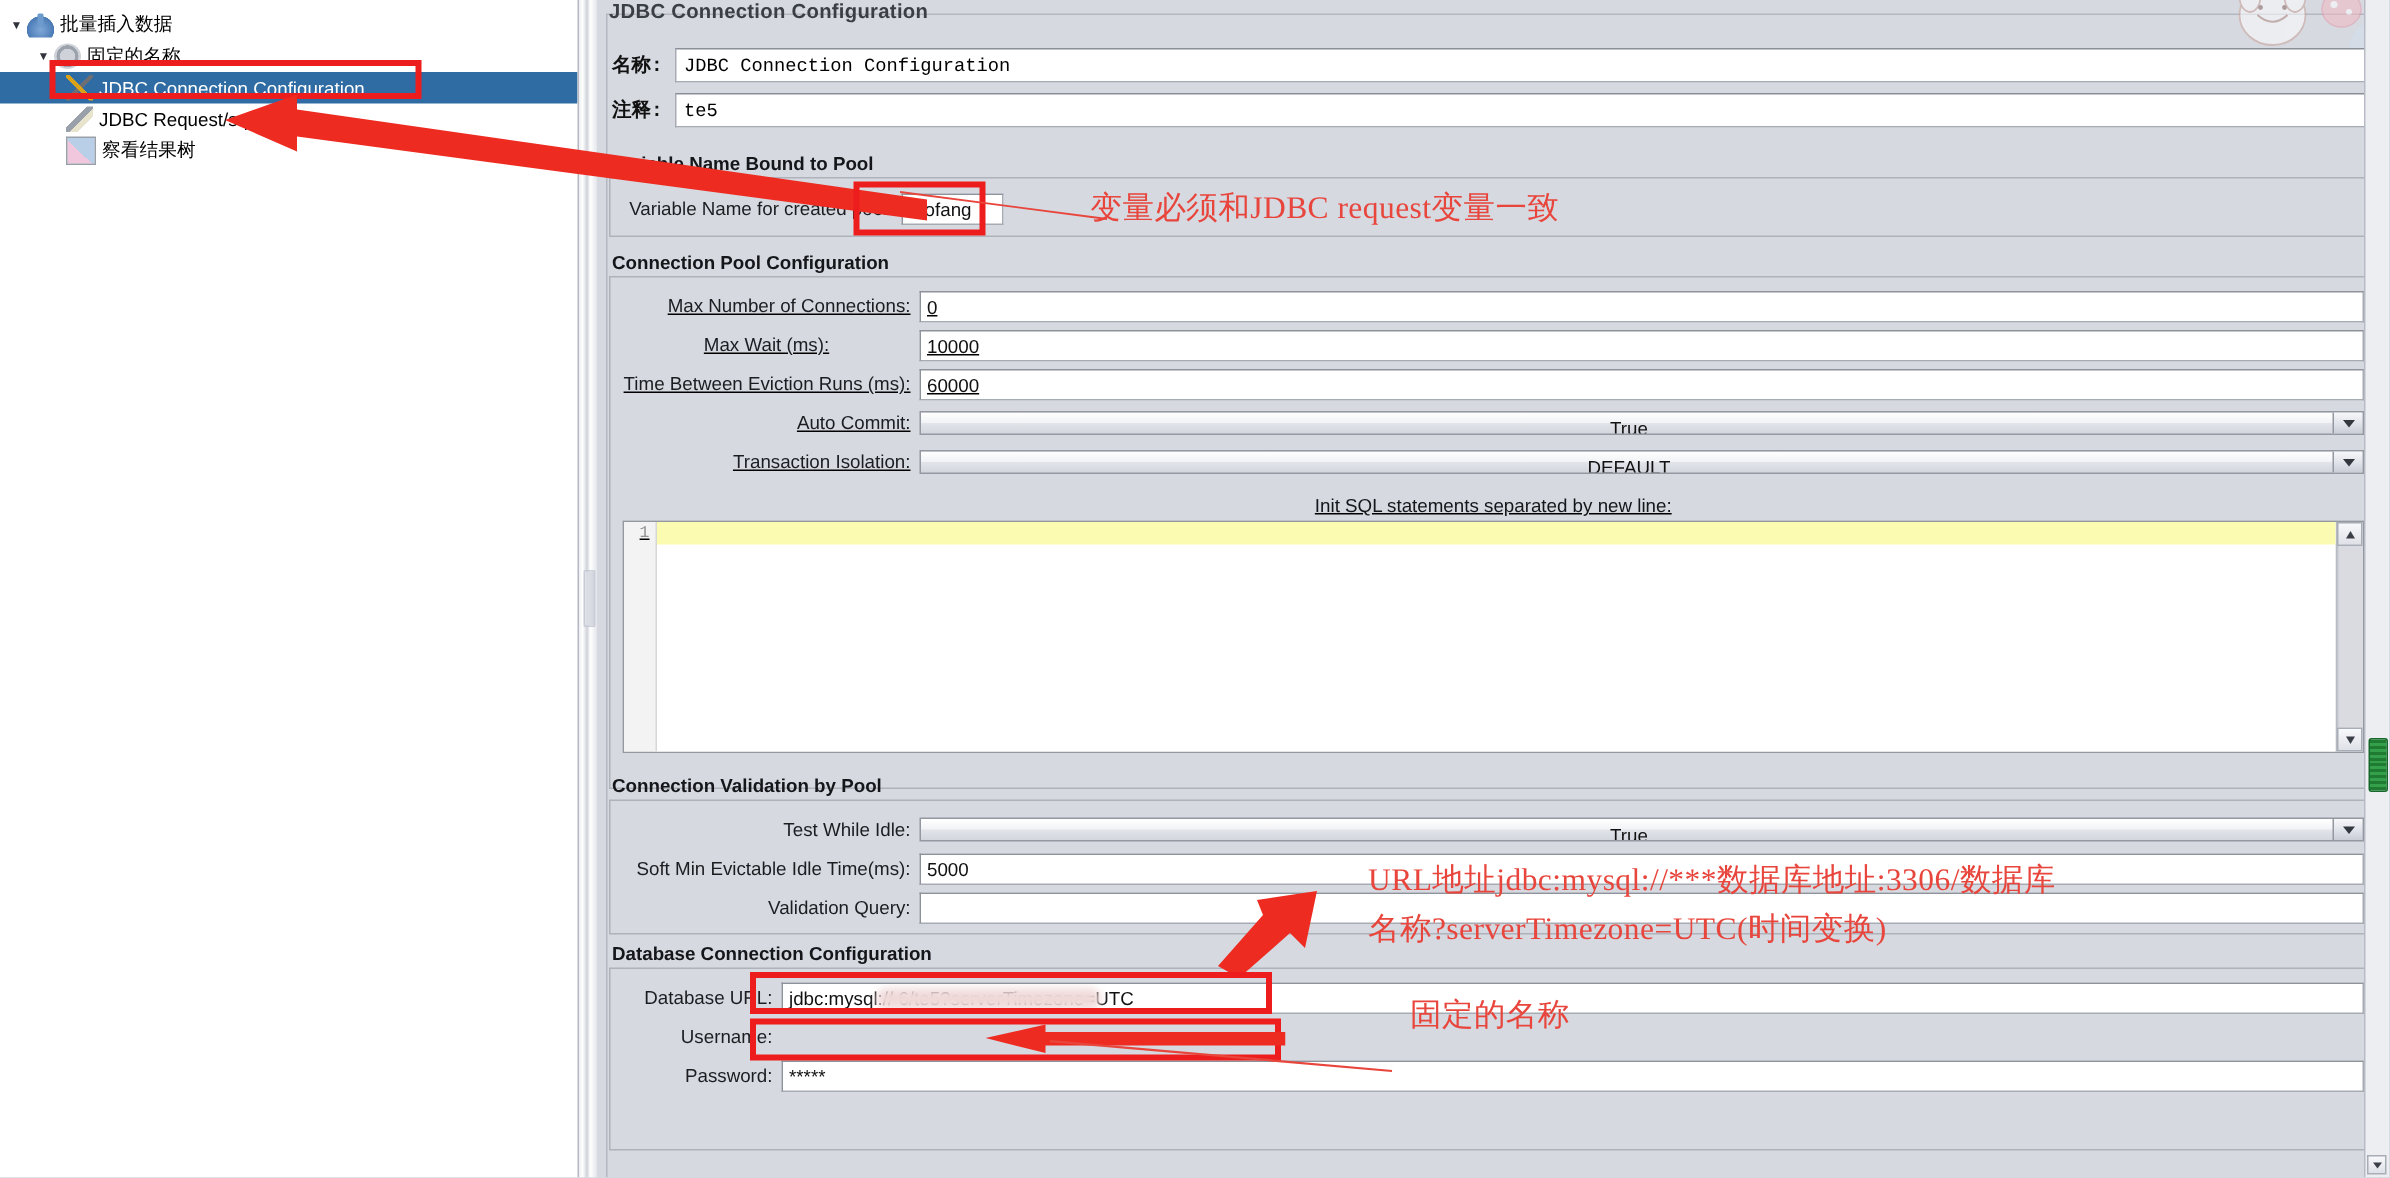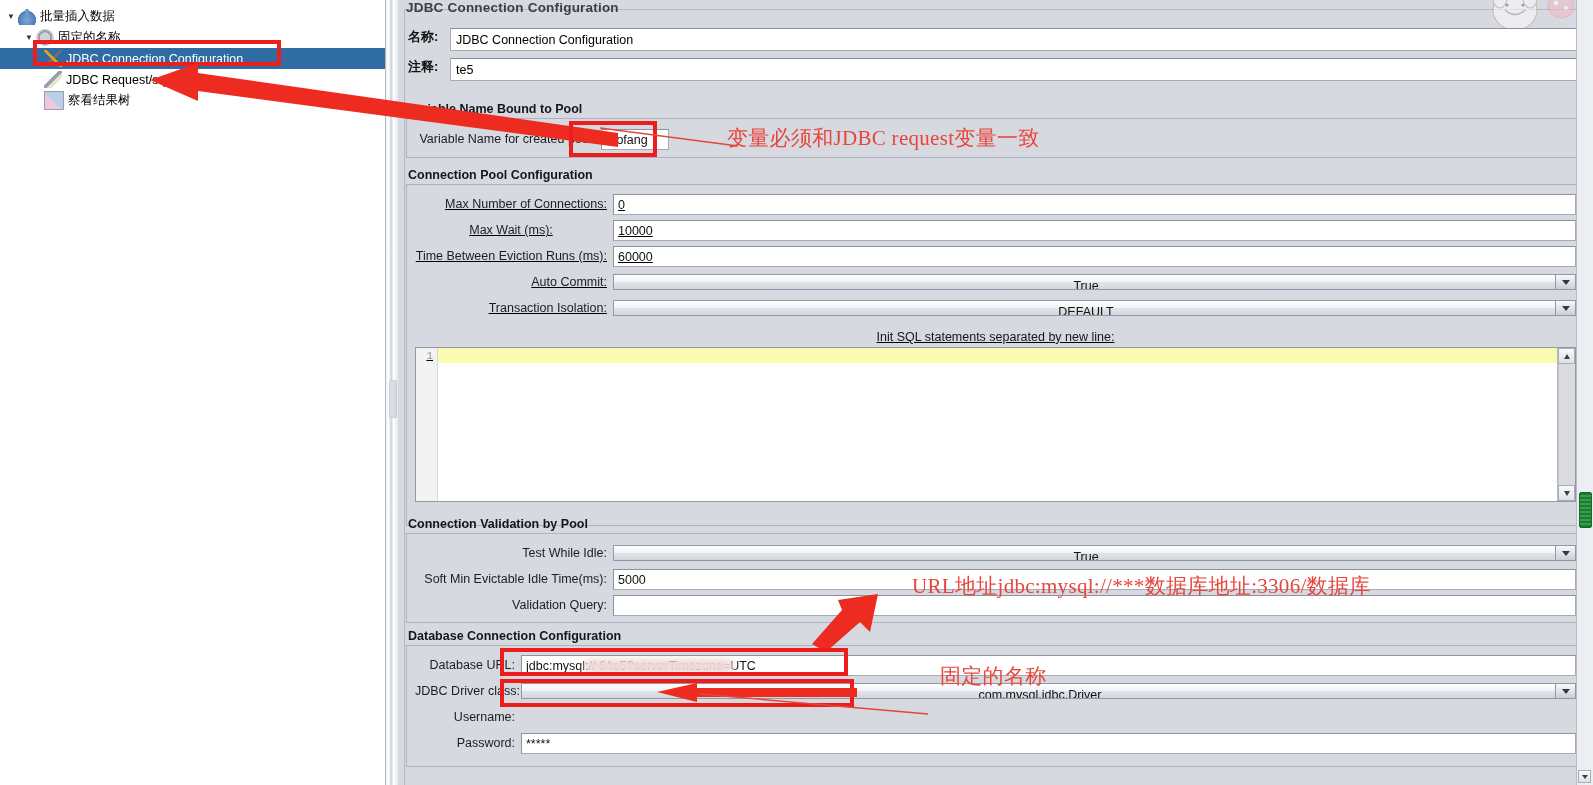--- a/index.html
+++ b/index.html
@@ -67,21 +67,21 @@
     background:linear-gradient(to bottom,#f7f8fa,#dfe2e9 55%,#c9cdd6);
     border-left:1px solid #9498a1;display:flex;align-items:center;justify-content:center;
   }
   .combo .arrow i{display:block;width:0;height:0;border-left:4px solid transparent;border-right:4px solid transparent;border-top:5px solid #33373e;}
 
   
   .group{position:relative;margin:0 8px;border:1px solid #aeb2bb;background:#d6d9e0;}
   .group > .gtitle{position:absolute;left:-1px;top:-17px;font-size:12.5px;font-weight:bold;color:#14161a;background:transparent;padding:0 2px;white-space:nowrap;}
 
   
-  .hdr-row{display:flex;margin:0 10px;height:30px;}
+  .hdr-row{display:flex;align-items:center;margin:0 10px;height:30px;font-family:Liberation Mono, monospace;}
   .hdr-row .hlbl{width:42px;font-size:13px;font-weight:bold;color:#111;white-space:nowrap;}
   .hdr-row .hfld{flex:1;height:23px;line-height:23px;background:#fff;border:1px solid #a7abb4;border-top-color:#8a8e97;padding:0 5px;font-size:12.5px;box-sizing:border-box;}
 
   
   .sqlbox{display:flex;margin:0 8px;border:1px solid #9498a1;background:#fff;height:155px;box-sizing:border-box;}
   .gutter{width:22px;background:#f3f3f3;border-right:1px solid #d7d7d7;text-align:right;padding:2px 4px 0 0;box-sizing:border-box;color:#909090;font-size:11px;font-family:"Liberation Mono","DejaVu Sans Mono",monospace;}
   .sqlarea{flex:1;position:relative;background:#fff;}
   .sqlarea .curline{position:absolute;left:0;right:0;top:0;height:15px;background:#fbfbb2;}
   .vscroll{width:17px;background:#ebedf1;border-left:1px solid #b7bac2;display:flex;flex-direction:column;justify-content:space-between;}
   .vscroll .sbtn{height:16px;background:linear-gradient(to bottom,#f8f9fb,#dfe1e8);border:1px solid #a9adb6;display:flex;align-items:center;justify-content:center;box-sizing:border-box;}
@@ -281,29 +281,20 @@
         <span class="gtitle">Database Connection Configuration</span>
         <div style="padding-top:6px;">
           <div class="row">
             <span class="lbl" style="width:100px;">Database URL:</span>
             <span class="fld" style="position:relative;">
               <span>jdbc:mysql://                      6/te5?serverTimezone=UTC</span>
               <span style="position:absolute;left:62px;top:3px;width:150px;height:14px;background:#f0d9d9;filter:blur(3px);border-radius:7px;"></span>
             </span>
           </div>
           <div class="row">
-            <span class="lbl" style="width:100px;">JDBC Driver class:</span>
-            <span class="combo">
-              <span>com.mysql.jdbc.Driver</span>
-              <span class="arrow">
-                  <i></i>
-                </span>
-            </span>
-          </div>
-          <div class="row">
             <span class="lbl" style="width:100px;">Username:</span>
           </div>
           <div class="row">
             <span class="lbl" style="width:100px;">Password:</span>
             <span class="fld">*****</span>
           </div>
         </div>
       </div>
     </div>
 
@@ -327,20 +318,21 @@
 
   <div class="redbox" style="left:569px;top:121px;width:88px;height:36px;"></div>
 
   <svg style="position:absolute;left:600px;top:126px;width:140px;height:24px;">
     <line x1="138" y1="20" x2="0" y2="2" stroke="#e8453c" stroke-width="1.3"></line>
   </svg>
 
   <div class="anno-text" style="left:727px;top:123px;">变量必须和JDBC request变量一致</div>
 
   <div class="anno-text" style="left:912px;top:571px;">URL地址jdbc:mysql://***数据库地址:3306/数据库</div>
+  <div class="anno-text" style="left:912px;top:604px;">名称?serverTimezone=UTC(时间变换)</div>
 
   <svg style="position:absolute;left:812px;top:592px;width:120px;height:60px;">
     <polygon points="0,52 30,18 26,8 66,2 58,40 48,30 14,60" fill="#ee2b20"></polygon>
   </svg>
 
   <div class="redbox" style="left:500px;top:648px;width:348px;height:28px;"></div>
 
   <div class="redbox" style="left:500px;top:679px;width:354px;height:28px;"></div>
 
   <svg style="position:absolute;left:657px;top:683px;width:200px;height:20px;">

